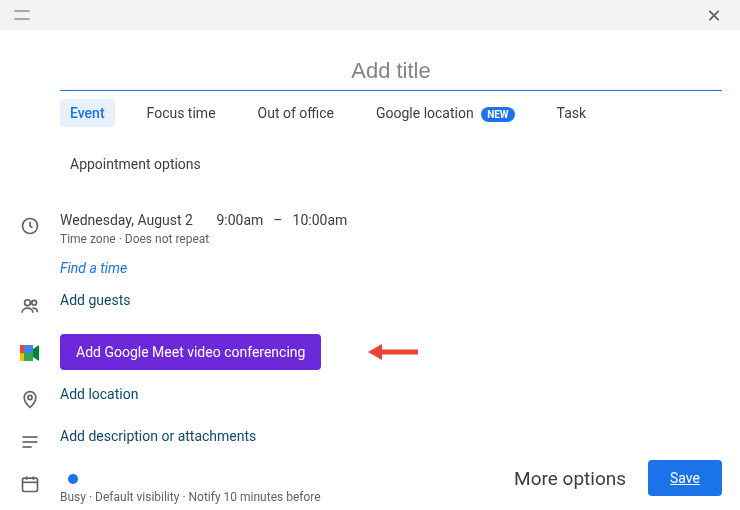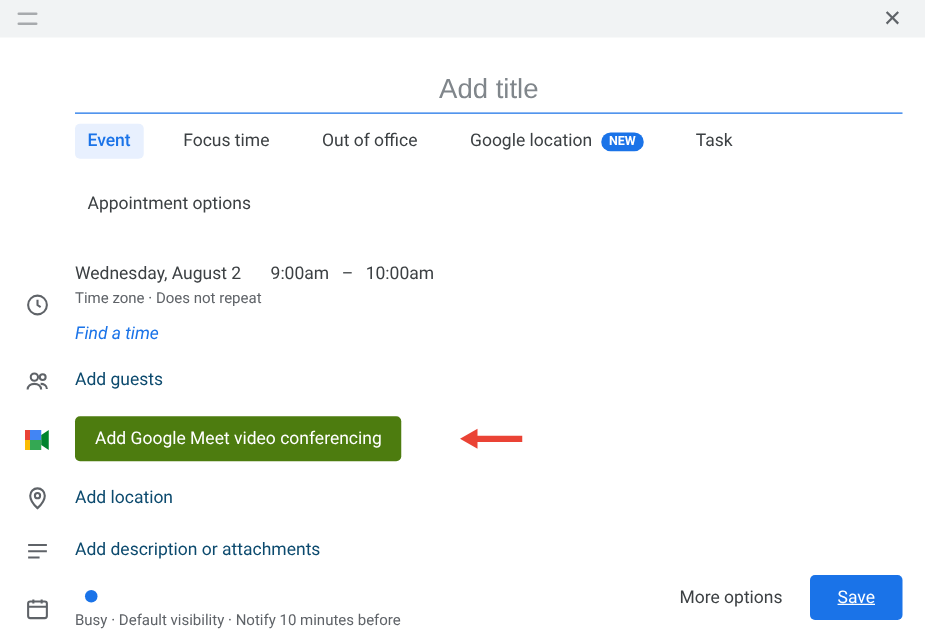--- a/index.html
+++ b/index.html
@@ -78,21 +78,21 @@
     padding: 2px 6px;
     border-radius: 9px;
     margin-left: 4px;
     vertical-align: middle;
   }
   .rows {
     margin-top: 26px;
   }
   .row {
     display: flex;
-    align-items: center;
+    align-items: flex-start;
     gap: 18px;
     padding: 8px 0;
   }
   .row-icon {
     width: 24px;
     height: 24px;
     flex-shrink: 0;
     display: flex;
     align-items: center;
     justify-content: center;
@@ -121,21 +121,21 @@
     margin-top: 14px;
     cursor: pointer;
     display: inline-block;
     font-style: italic;
   }
   .placeholder-text {
     color: #0c4a6e;
     font-size: 14px;
   }
   .meet-btn {
-    background: #4d7c0f;
+    background: #6d28d9;
     color: #fff;
     border: none;
     border-radius: 4px;
     padding: 10px 16px;
     font-size: 14px;
     cursor: pointer;
     font-family: inherit;
   }
   .meet-row { position: relative; align-items: center; }
   .arrow {
@@ -155,21 +155,21 @@
   .footer {
     position: absolute;
     bottom: 14px;
     right: 18px;
     display: flex;
     align-items: center;
     gap: 22px;
   }
   .more-opts {
     color: #3c4043;
-    font-size: 14px;
+    font-size: 19px;
     cursor: pointer;
   }
   .save-btn {
     background: #1a73e8;
     color: #fff;
     border: none;
     border-radius: 4px;
     padding: 10px 22px;
     font-size: 14px;
     cursor: pointer;

